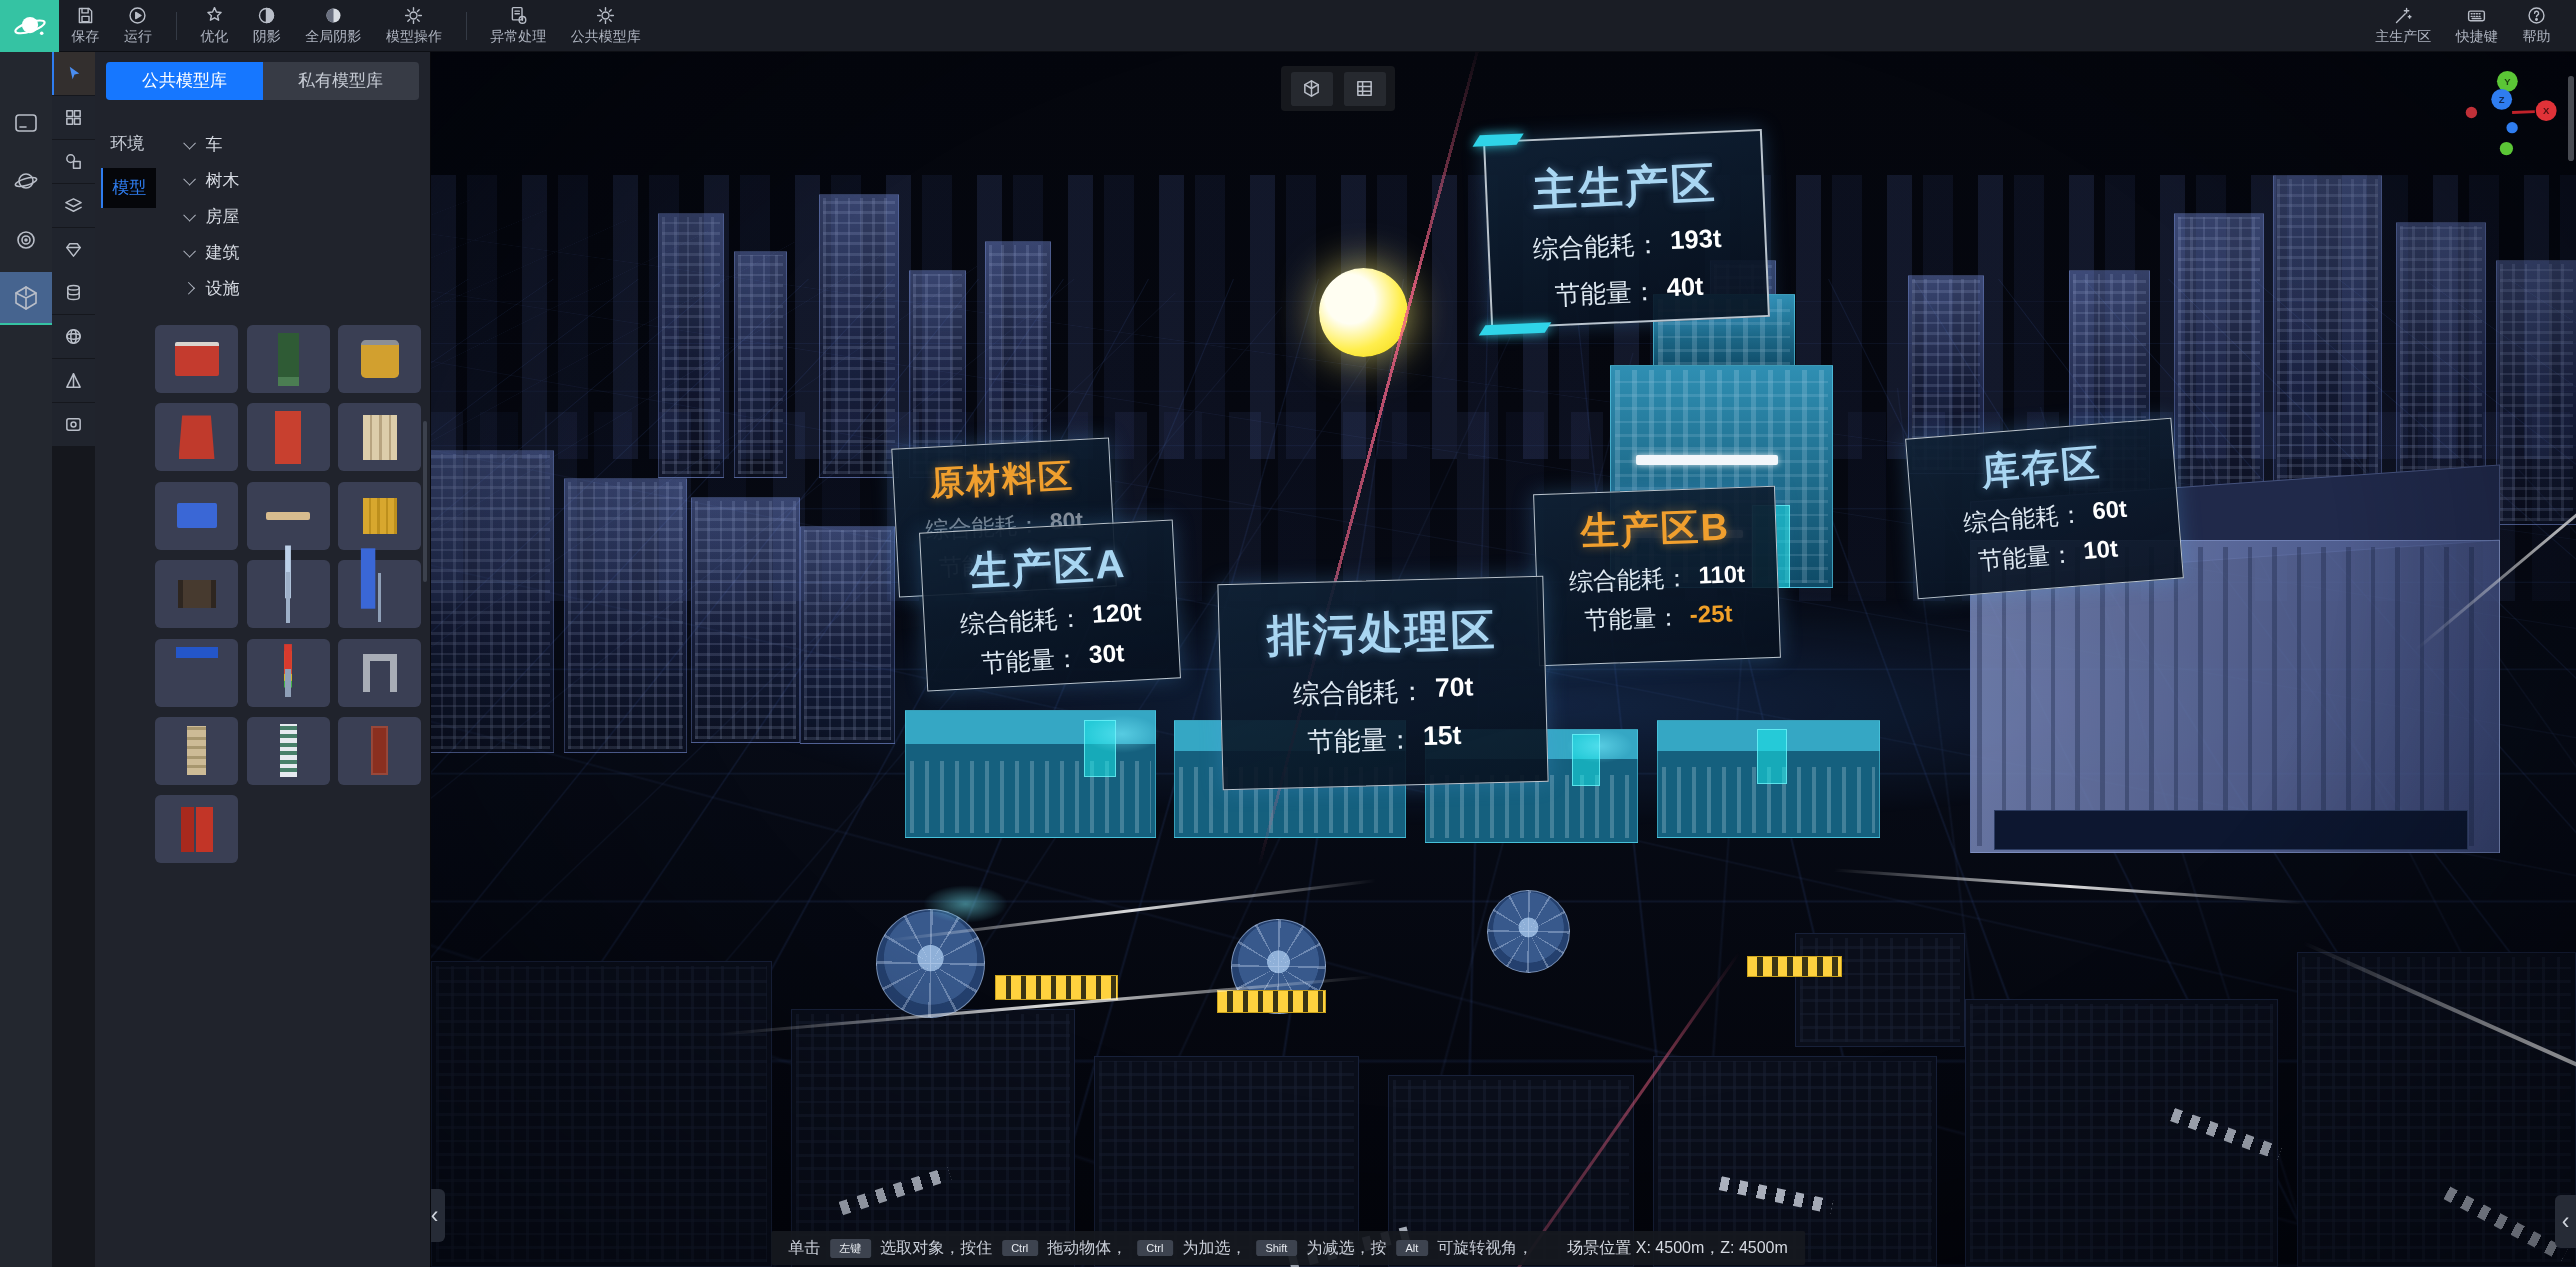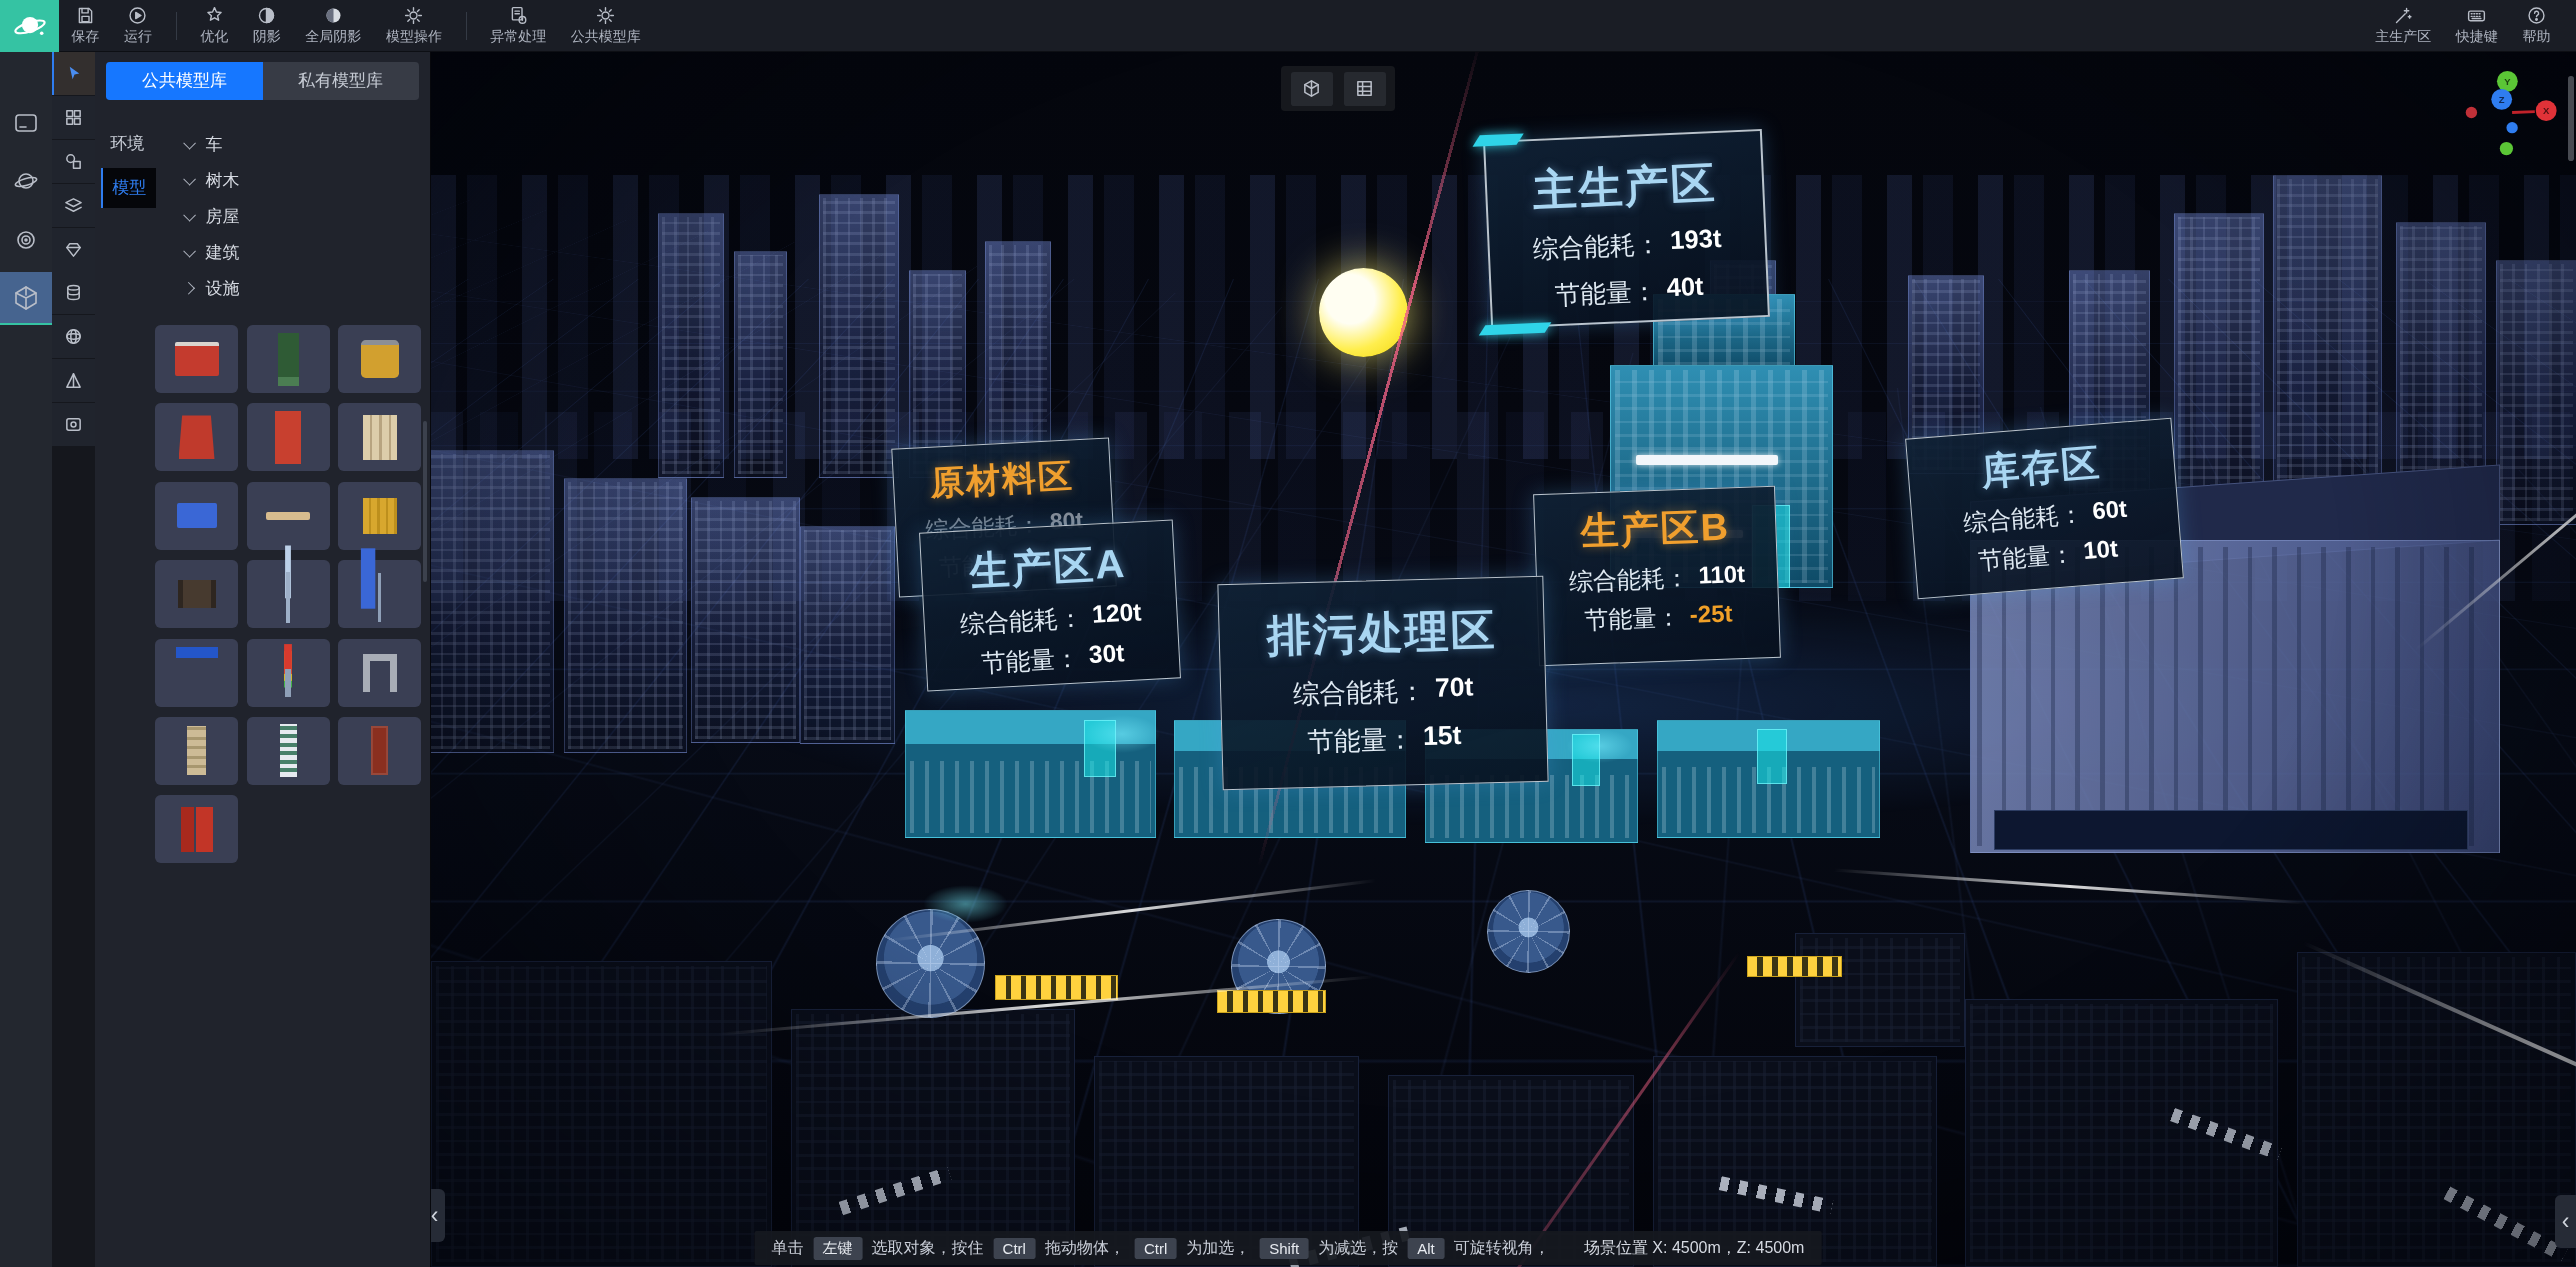--- a/index.html
+++ b/index.html
@@ -127,21 +127,21 @@
   .z5 { left:1480px; top:376px; width:267px; height:161px; transform:rotate(-4.5deg); z-index:5; }
   .z5 .zc-title { font-size:38px; }
   .z5 .zc-row { font-size:24px; }
 
   
   .vtools { position:absolute; left:850px; top:14px; background:#16181d; padding:5.7px 9.5px; display:flex; gap:11.4px; border-radius:3.8px; z-index:20; }
   .vtool-btn { width:42px; height:34px; background:#26292f; border-radius:2.8px; display:flex; align-items:center; justify-content:center; cursor:pointer; }
   .vtool-btn svg { width:19px; height:19px; }
   .gizmo { position:absolute; right:4.7px; top:17px; z-index:20; }
   .statusbar { position:absolute; left:50%; transform:translateX(-50%); bottom:1.9px; height:34px; background:rgba(22,25,32,.92); display:flex; align-items:center; gap:9.5px; padding:0 17px; border-radius:1.9px; color:#c9ced8; font-size:16px; white-space:nowrap; z-index:25; }
-  .s-key { background:#3d434f; padding:1.9px 9.5px; border-radius:2.8px; color:#e8ebf0; font-size:15px; }
+  .s-key { background:#3d434f; padding:1.9px 9.5px; border-radius:2.8px; color:#e8ebf0; font-size:11px; }
   .s-cam { margin-left:24.6px; color:#d6dae2; }
   .edge-toggle { position:absolute; width:21px; height:53px; background:#262b36; color:#cfd4dc; font-size:23px; display:flex; align-items:center; justify-content:center; cursor:pointer; z-index:25; }
   .edge-toggle.left { left:424px; top:1189px; border-radius:0 5.7px 5.7px 0; }
   .edge-toggle.right { right:0; top:1195px; border-radius:5.7px 0 0 5.7px; }
   .win-scroll { position:absolute; right:1.9px; top:76px; width:5.7px; height:85px; background:rgba(200,205,215,.35); border-radius:2.8px; z-index:25; }
 </style>
 </head>
 <body>
 
 <div class="topbar">

